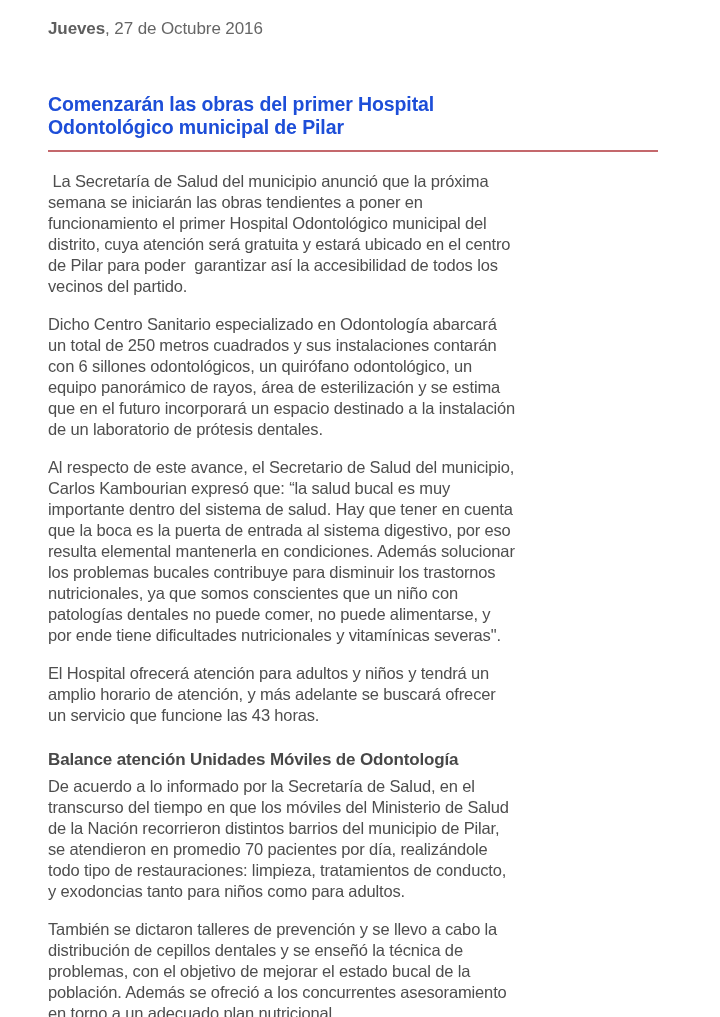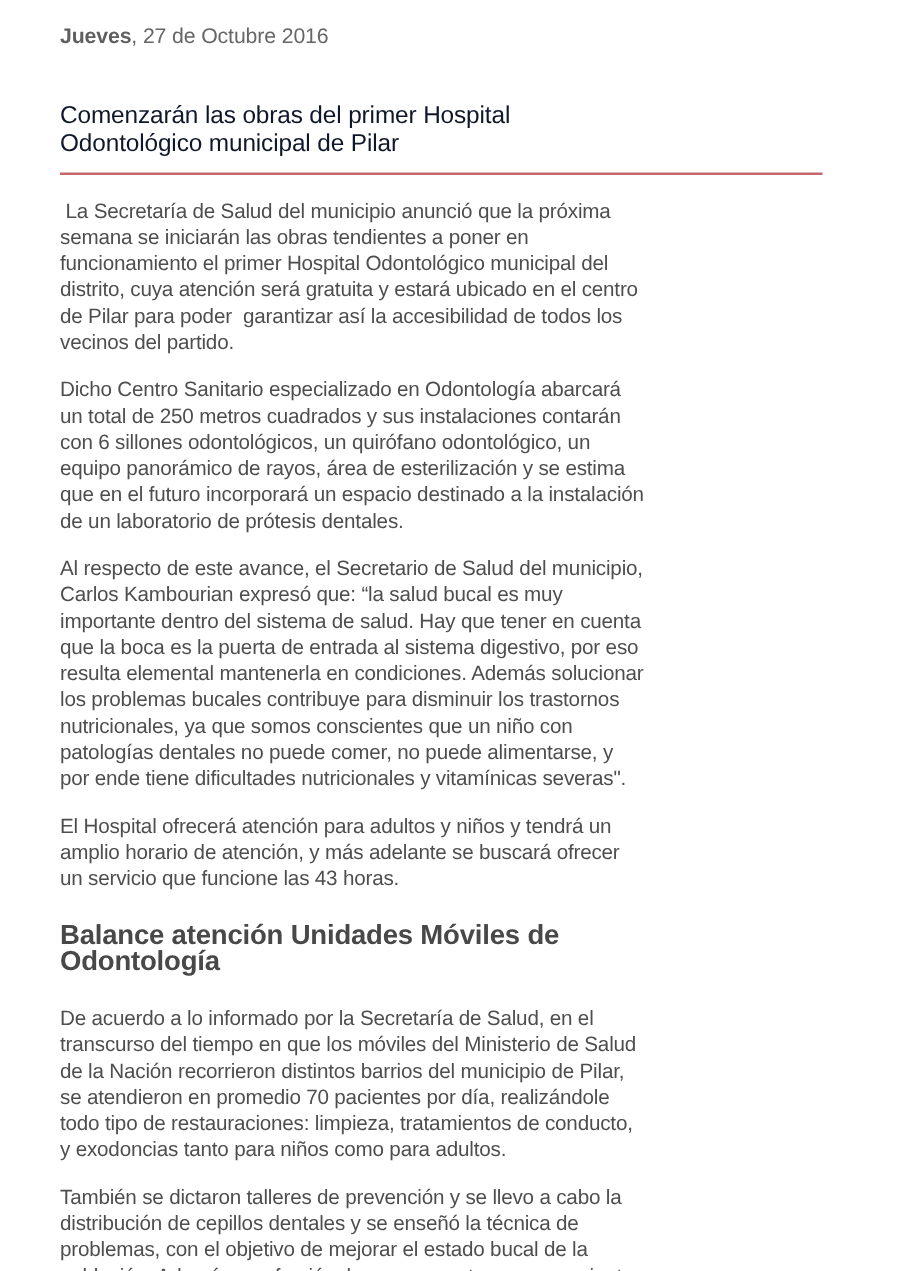--- a/index.html
+++ b/index.html
@@ -23,25 +23,25 @@
     font-size: 17px;
     line-height: 22px;
     color: #666666;
     letter-spacing: -0.1px;
   }
   .date-line .day {
     font-weight: bold;
     color: #5f5f5f;
   }
   .article-title {
-    margin: 41px 0 0 0;
+    margin: 53px 0 0 0;
     font-size: 19.5px;
     line-height: 23px;
-    font-weight: normal;
-    color: #0f172a;
+    font-weight: bold;
+    color: #1d4ed8;
     letter-spacing: -0.1px;
     max-width: 616px;
   }
   .title-divider {
     border: none;
     border-top: 2px solid #c4686c;
     margin: 11px 0 0 0;
     width: 610px;
   }
   .article-body {
@@ -50,22 +50,22 @@
     color: #4e4e4e;
     font-size: 16.5px;
     line-height: 21px;
     letter-spacing: -0.15px;
   }
   .article-body p {
     margin: 0 0 17px 0;
     white-space: pre-wrap;
   }
   .section-subheading {
-    margin: 23px 0 26px 0;
-    font-size: 22px;
+    margin: 23px 0 6px 0;
+    font-size: 17px;
     line-height: 21px;
     font-weight: bold;
     color: #484848;
   }
 </style>
 </head>
 <body>
 
 <div class="page">
 

